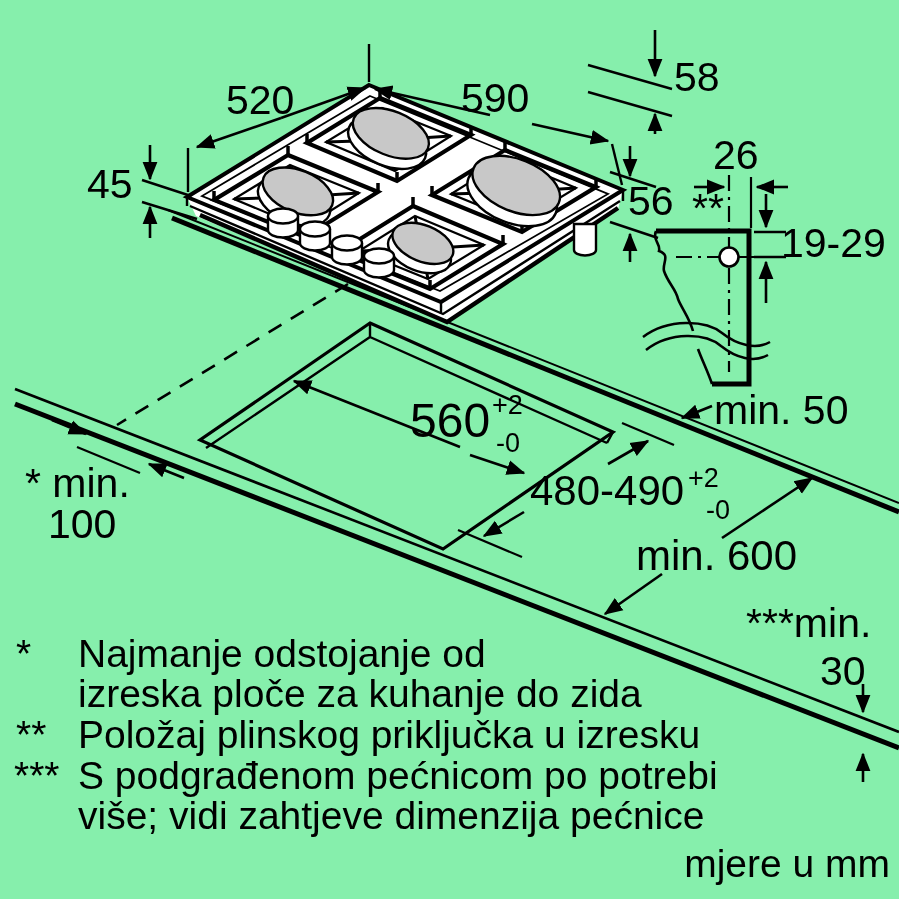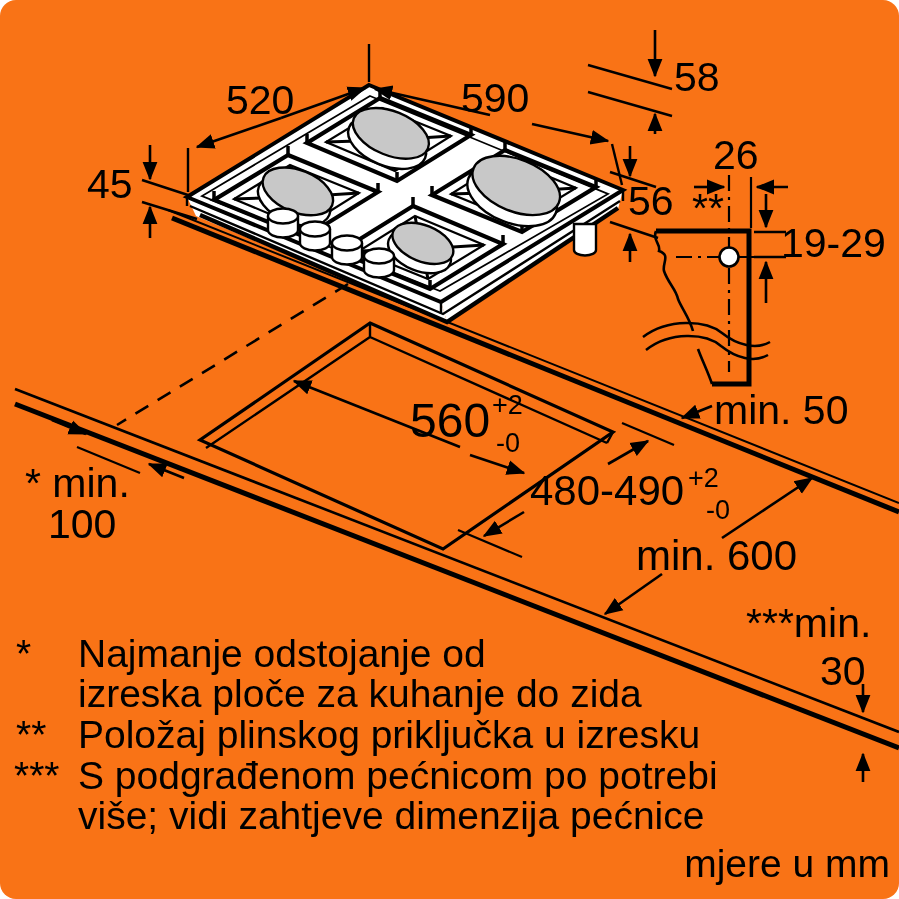--- a/index.html
+++ b/index.html
@@ -1,19 +1,18 @@
 <!DOCTYPE html>
 <html><head>
 <meta charset="utf-8">
 <style>
   html,body{margin:0;padding:0;background:#fff;}
   .stage{
-    position:relative;width:899px;height:899px;background:#f97316;overflow:hidden;
+    position:relative;width:899px;height:899px;background:#86efac;overflow:hidden;
     font-family:"Liberation Sans", sans-serif;
-    border-radius:16px;
   }
   svg text{
     font-family:"Liberation Sans", sans-serif;
     fill:#000;
   }
   .dim{font-size:41px;}
   .dim-big{font-size:48px;}
   .dim-med{font-size:42px;}
   .tol{font-size:27px;}
   .fn{font-size:39px;}

